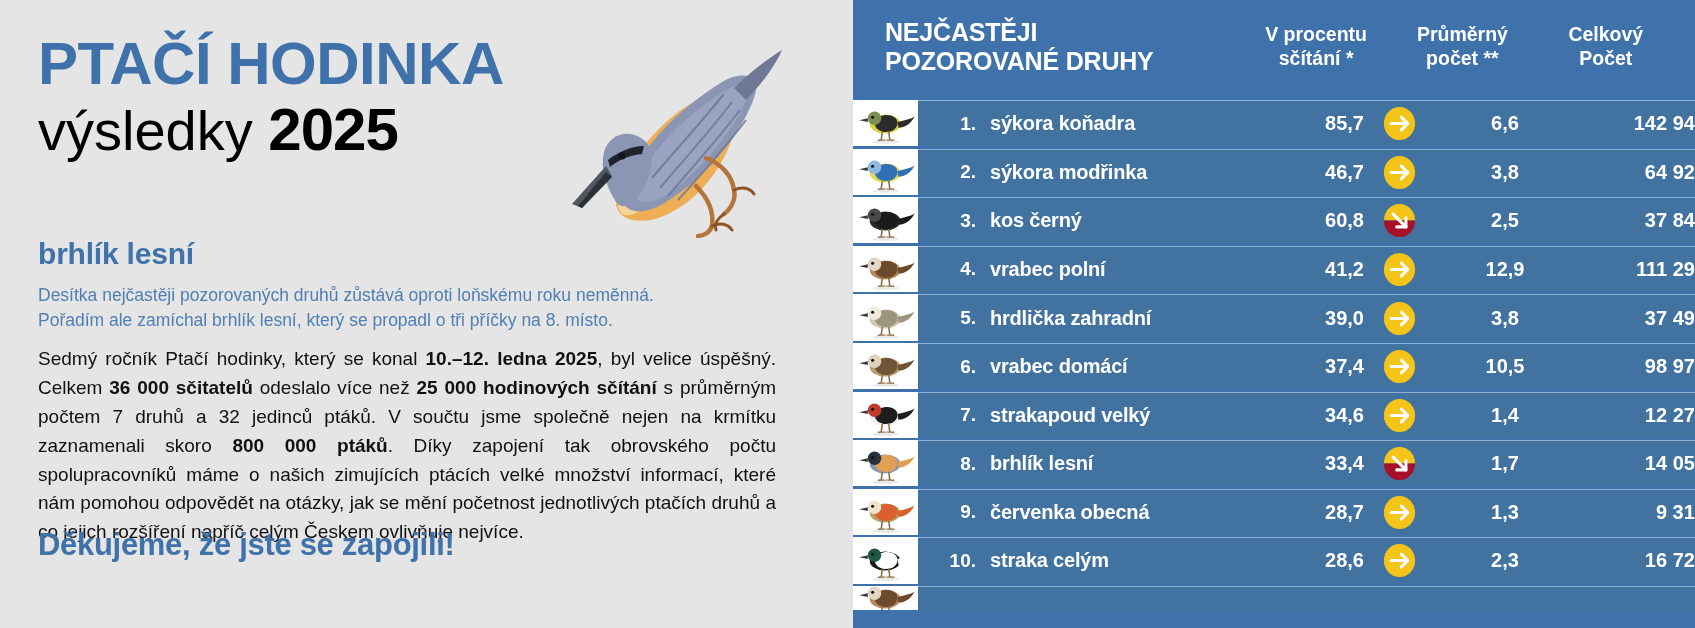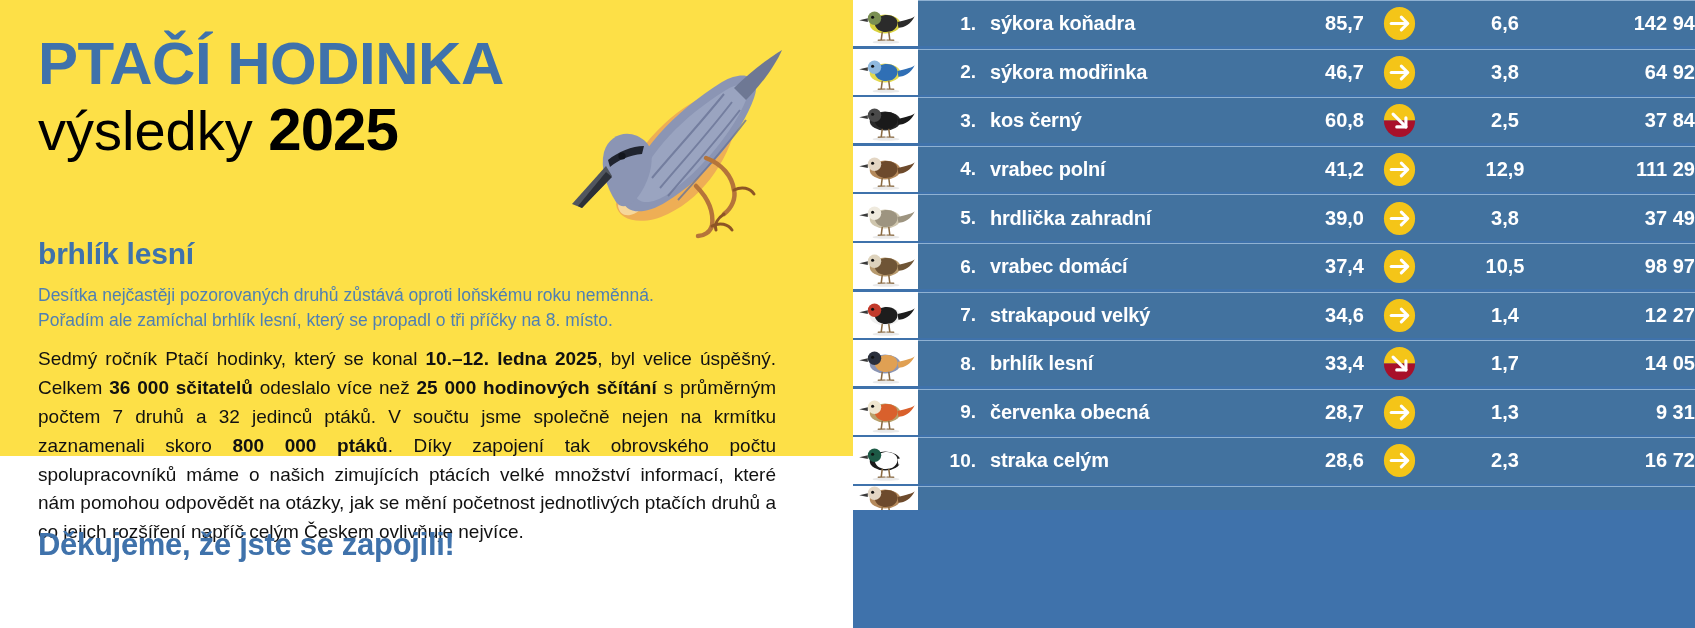--- a/index.html
+++ b/index.html
@@ -12,22 +12,22 @@
   .page {
     position: relative;
     width: 1695px; height: 628px;
     background: #ffffff;
   }
 
   
   .left {
     position: absolute;
     left: 0; top: 0;
-    width: 853px; height: 456px;
-    background: #fde047;
+    width: 853px; height: 628px;
+    background: #e5e5e5;
   }
 
   .title-block {
     position: absolute;
     left: 38px; top: 34px;
     width: 520px;
   }
   .title-main {
     font-size: 60px;
     font-weight: 700;
@@ -275,20 +275,40 @@
       <div>Pořadím ale zamíchal brhlík lesní, který se propadl o tři příčky na 8. místo.</div>
     </div>
 
     <div class="body-para"><span>Sedmý ročník Ptačí hodinky, který se konal </span><b>10.–12. ledna 2025</b><span>, byl velice úspěšný. Celkem </span><b>36 000 sčitatelů</b><span> odeslalo více než </span><b>25 000 hodinových sčítání</b><span> s průměrným počtem 7 druhů a 32 jedinců ptáků. V součtu jsme společně nejen na krmítku zaznamenali skoro </span><b>800 000 ptáků</b><span>. Díky zapojení tak obrovského počtu spolupracovníků máme o našich zimujících ptácích velké množství informací, které nám pomohou odpovědět na otázky, jak se mění početnost jednotlivých ptačích druhů a co jejich rozšíření napříč celým Českem ovlivňuje nejvíce.</span></div>
 
     <div class="thanks">Děkujeme, že jste se zapojili!</div>
   </div>
 
   <div class="right">
 
+    <div class="thead">
+      <div class="thead-grid">
+        <div class="th-species">
+          <div>NEJČASTĚJI</div>
+          <div>POZOROVANÉ DRUHY</div>
+        </div>
+        <div class="th-num th-pct">
+          <div>V procentu</div>
+          <div>sčítání *</div>
+        </div>
+        <div class="th-num th-avg">
+          <div>Průměrný</div>
+          <div>počet **</div>
+        </div>
+        <div class="th-num th-total">
+          <div>Celkový</div>
+          <div>Počet</div>
+        </div>
+      </div>
+    </div>
 
     <div class="tbody" id="tbody">
         <div class="trow">
           <div class="cell-thumb">
             <svg viewBox="0 0 64 46" width="62" height="44" aria-hidden="true">
     <rect x="0" y="0" width="64" height="46" fill="#ffffff"></rect>
     <ellipse cx="31" cy="24" rx="16" ry="10" fill="#d9d23f"></ellipse>
     <path d="M20 22 C 24 14, 36 12, 42 18 C 46 22, 44 30, 36 32 C 28 34, 20 30, 20 22 Z" fill="#2b2b2b"></path>
     <circle cx="20" cy="18" r="7" fill="#7a8f52"></circle>
     <circle cx="18" cy="17" r="1.6" fill="#101010"></circle>

